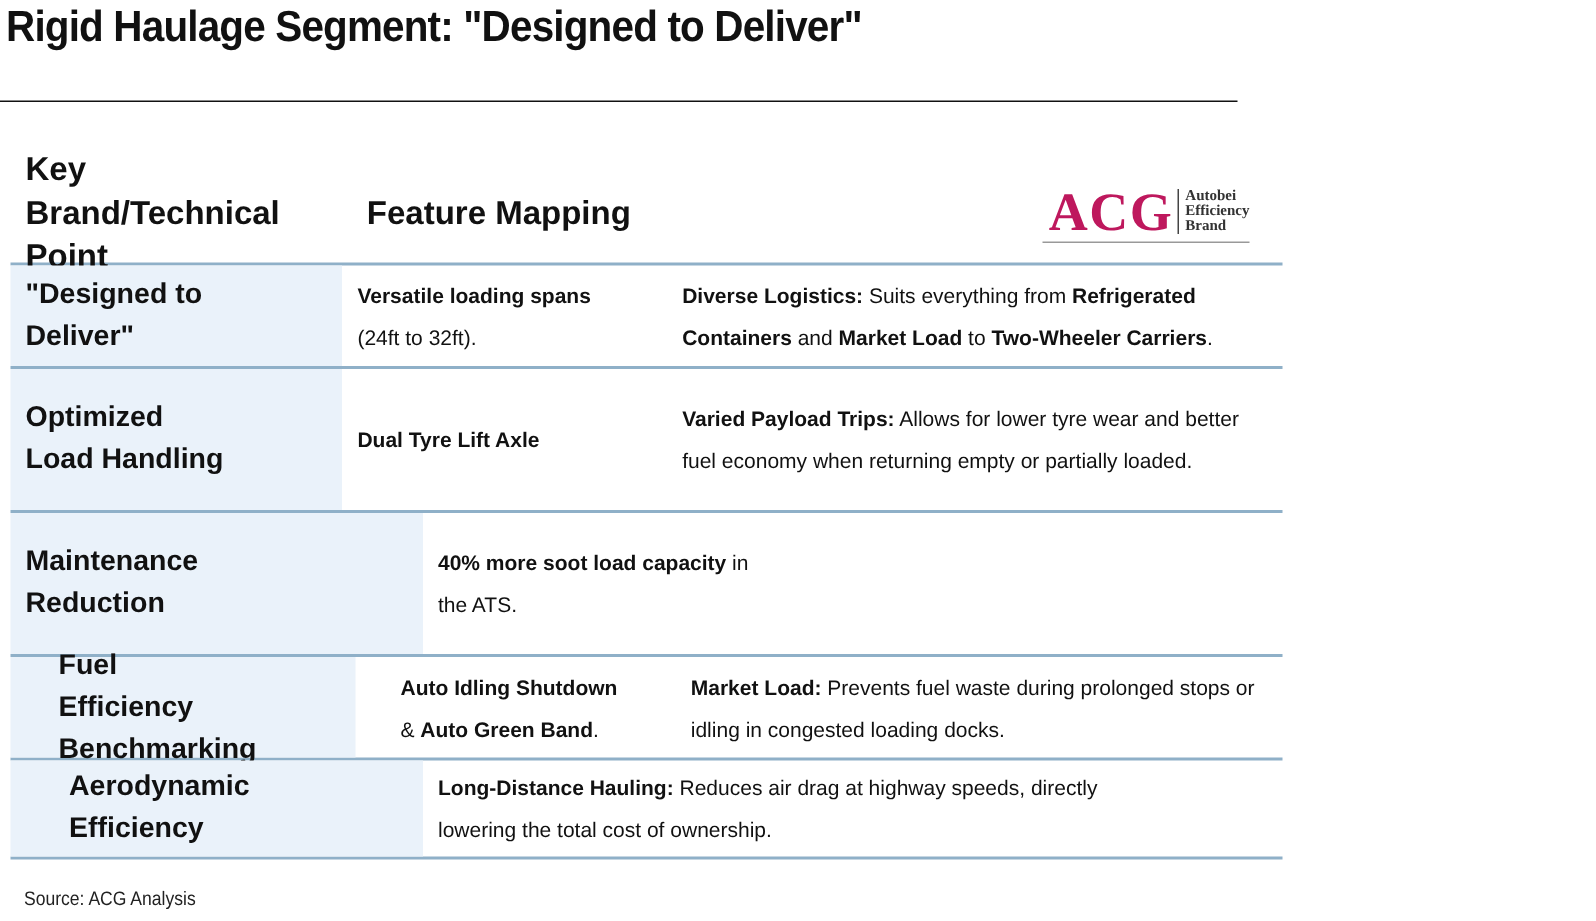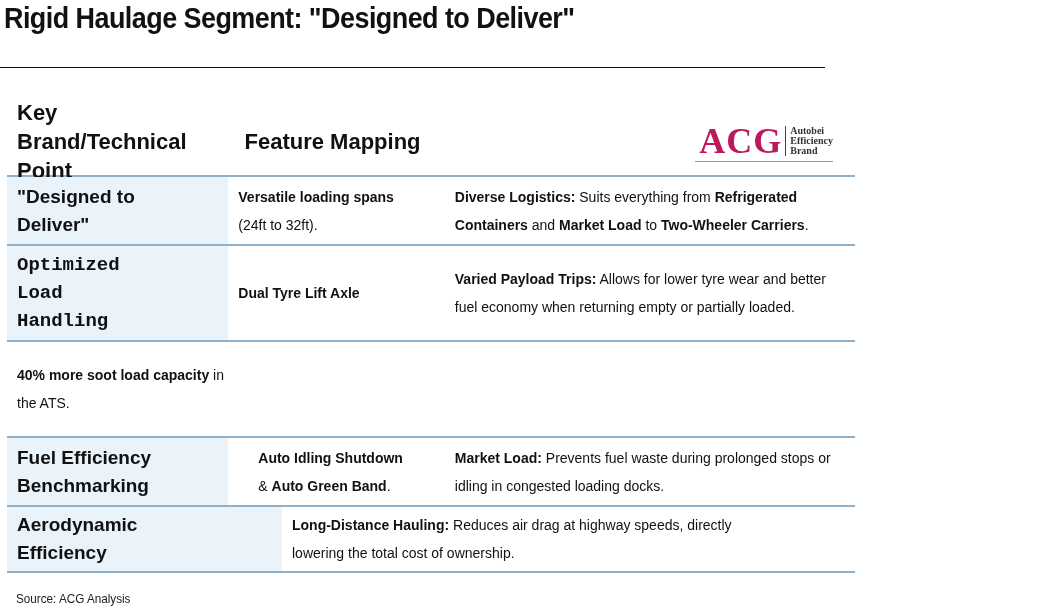--- a/index.html
+++ b/index.html
@@ -53,48 +53,51 @@
         </div>
         <div class="c2">
           <span style="padding-right: 30px;"><span class="b">Versatile loading spans</span><span> (24ft to 32ft).</span></span>
         </div>
         <div class="c3">
           <span style="padding-right: 0px;"><span class="b">Diverse Logistics:</span><span> Suits everything from </span><span class="b">Refrigerated Containers</span><span> and </span><span class="b">Market Load</span><span> to </span><span class="b">Two-Wheeler Carriers</span><span>.</span></span>
         </div>
       </div>
       <div class="row" style="height: 94px;">
         <div class="c1">
-          <span style="padding-right: 70px; font-family: Liberation Mono, monospace;">Optimized Load Handling</span>
+          <span style="padding-right: 70px;">Optimized Load Handling</span>
         </div>
         <div class="c2">
           <span style="padding-right: 30px;"><span class="b">Dual Tyre Lift Axle</span></span>
         </div>
         <div class="c3">
           <span style="padding-right: 4px;"><span class="b">Varied Payload Trips:</span><span> Allows for lower tyre wear and better fuel economy when returning empty or partially loaded.</span></span>
         </div>
       </div>
       <div class="row" style="height: 94px;">
+        <div class="c1">
+          <span style="padding-right: 70px;">Maintenance Reduction</span>
+        </div>
         <div class="c2">
           <span style="padding-right: 30px;"><span class="b">40% more soot load capacity</span><span> in the ATS.</span></span>
         </div>
       </div>
       <div class="row" style="height: 67px;">
         <div class="c1">
-          <span style="padding-right: 52px;">Fuel Efficiency Benchmarking</span>
+          <span style="padding-right: 66px; margin-left: 22px;">Fuel Efficiency Benchmarking</span>
         </div>
         <div class="c2">
           <span style="padding-right: 30px; margin-left: 20px;"><span class="b">Auto Idling Shutdown</span><span> &amp; </span><span class="b">Auto Green Band</span><span>.</span></span>
         </div>
         <div class="c3">
           <span style="padding-right: 0px;"><span class="b">Market Load:</span><span> Prevents fuel waste during prolonged stops or idling in congested loading docks.</span></span>
         </div>
       </div>
       <div class="row" style="height: 64px;">
         <div class="c1">
-          <span style="padding-right: 70px;">Aerodynamic Efficiency</span>
+          <span style="padding-right: 70px; margin-left: 29px;">Aerodynamic Efficiency</span>
         </div>
         <div class="c3">
           <span style="padding-right: 12px;"><span class="b">Long-Distance Hauling:</span><span> Reduces air drag at highway speeds, directly lowering the total cost of ownership.</span></span>
         </div>
       </div>
     </div>
 </div>
 
 <div class="source">Source: ACG Analysis</div>
 

